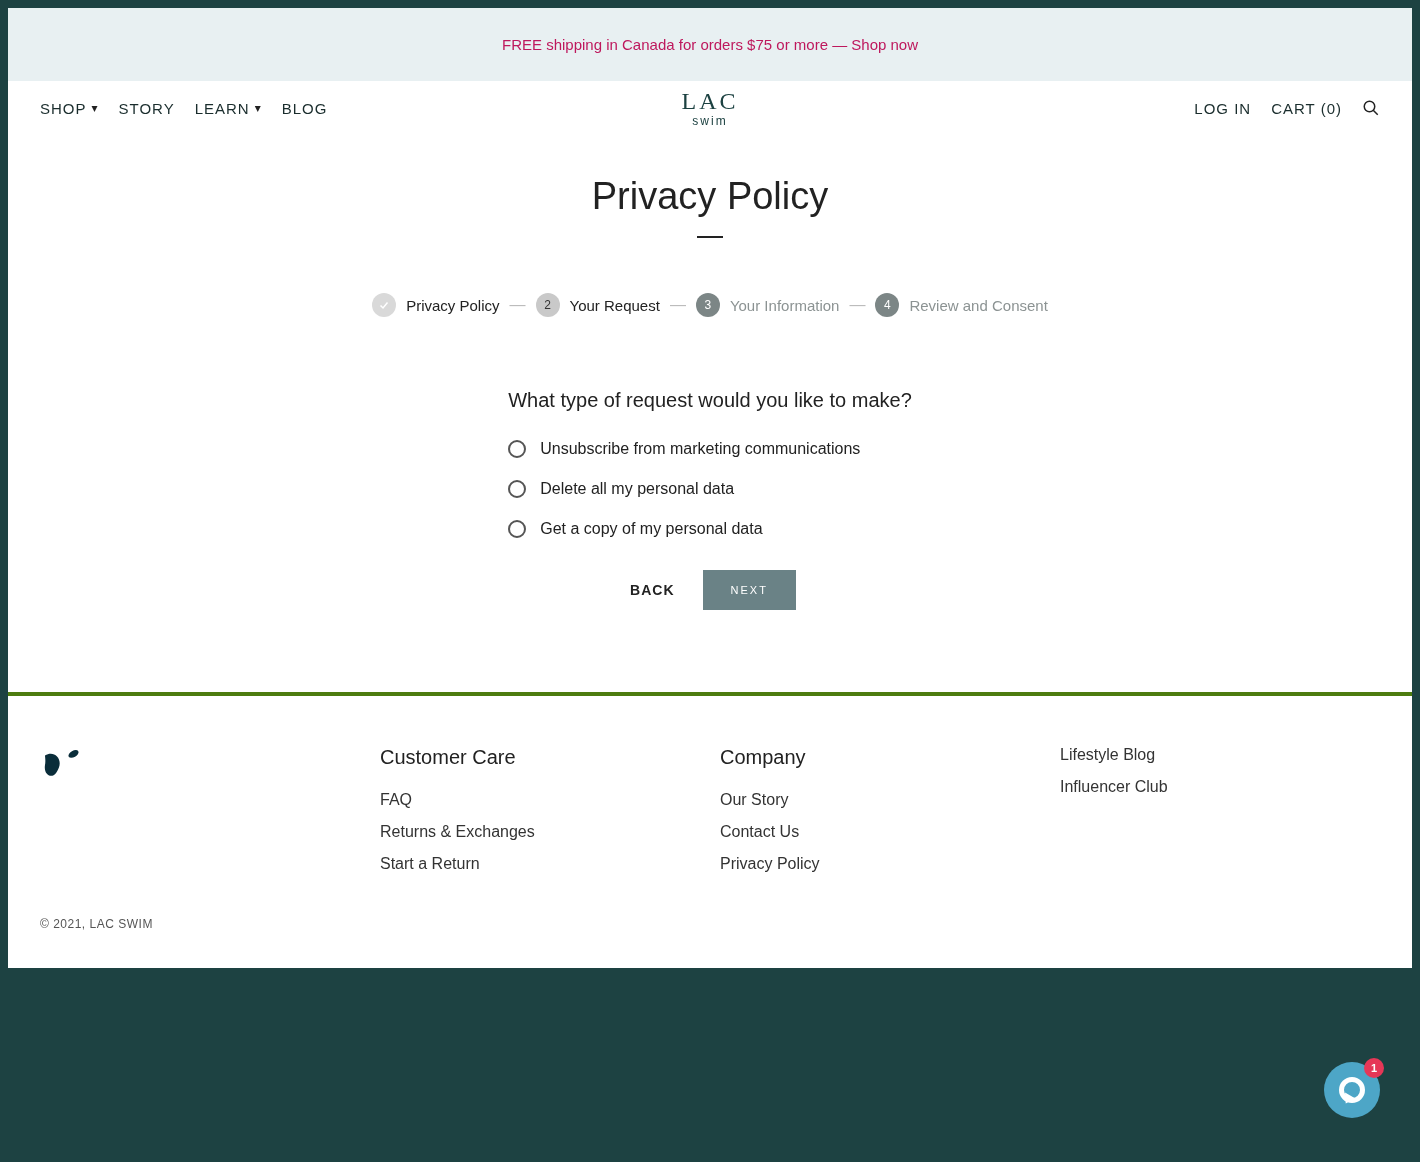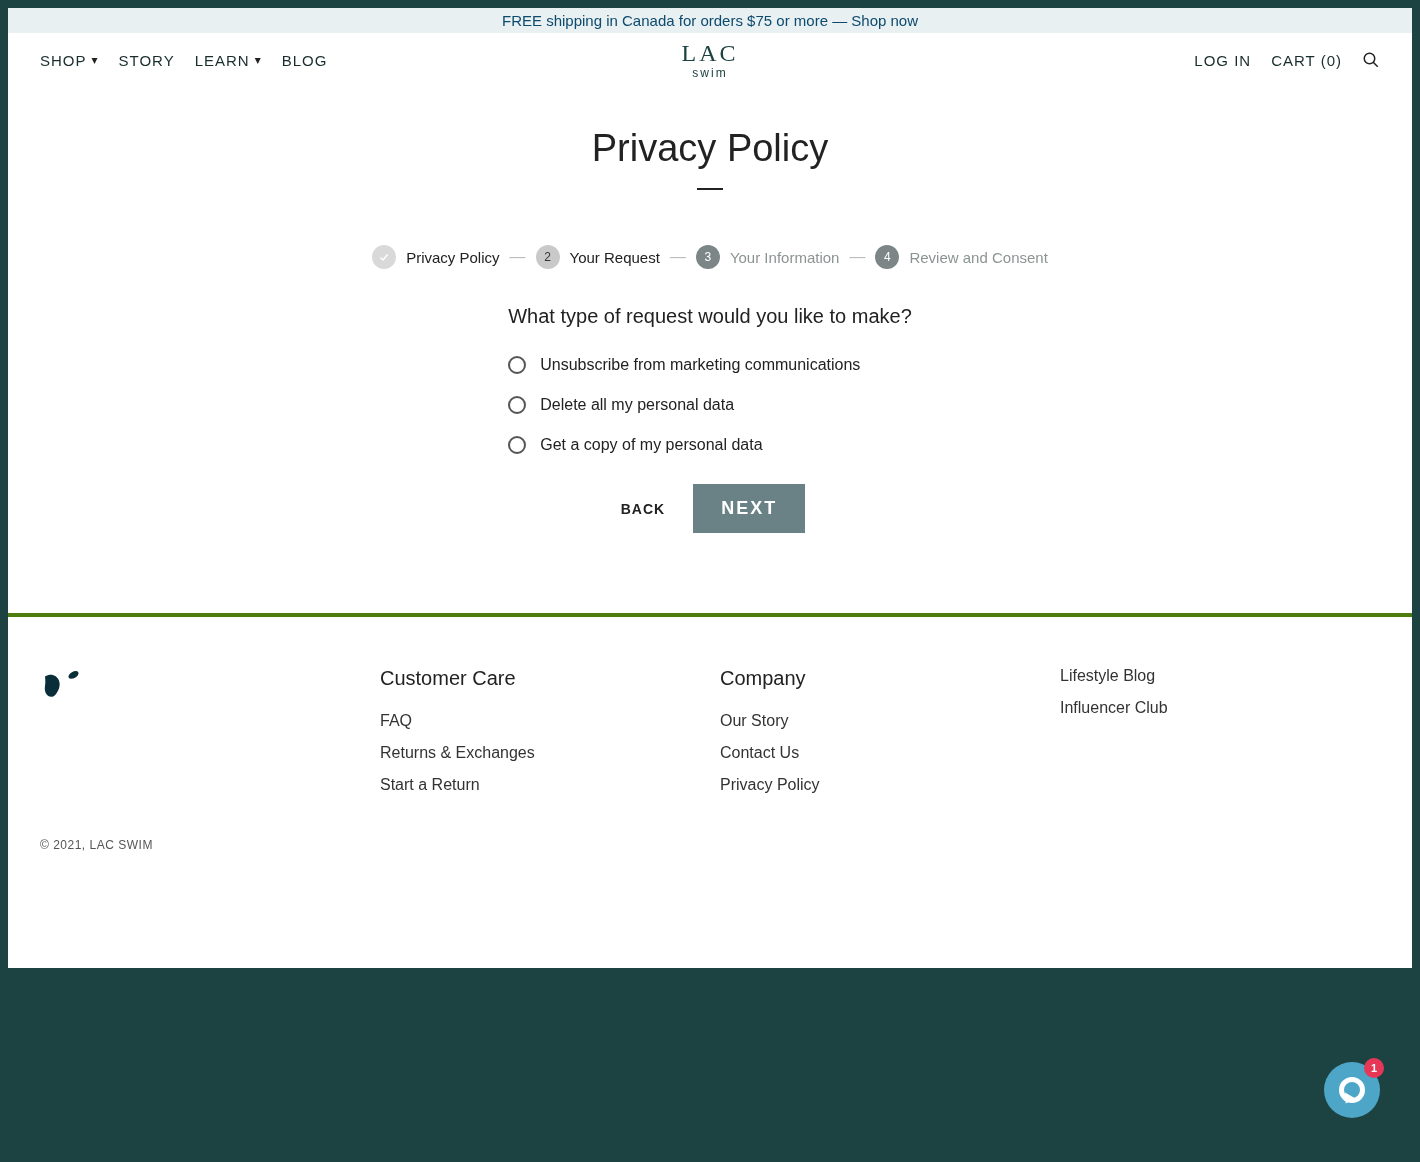--- a/index.html
+++ b/index.html
@@ -11,23 +11,23 @@
   }
   .page {
     background: #fff;
     min-height: 960px;
     display: flex;
     flex-direction: column;
   }
   .announcement {
     background: #e8f0f2;
     text-align: center;
-    padding: 4px 0;
+    padding: 28px 0;
     font-size: 15px;
-    color: #0c4a6e;
+    color: #be185d;
   }
   .header {
     display: flex;
     align-items: center;
     justify-content: space-between;
     padding: 18px 32px 18px 32px;
     position: relative;
   }
   .nav-left, .nav-right {
     display: flex;
@@ -77,21 +77,21 @@
     font-size: 12px; color: #fff;
   }
   .step-circle.done { background: #d9d9d9; }
   .step-circle.active { background: #c9c9c9; color: #333; }
   .step-circle.pending { background: #7c8686; }
   .step-label.active { color: #222; font-weight: 500; }
   .step-label.pending { color: #8c9393; }
   .step-sep { color: #bbb; font-size: 16px; }
   .form-area {
     max-width: 530px;
-    margin: 36px auto 0 auto;
+    margin: 72px auto 0 auto;
     padding: 0 10px;
   }
   .question {
     font-size: 20px; font-weight: 500; color: #222;
     margin-bottom: 28px;
   }
   .radio-row {
     display: flex; align-items: center; gap: 14px;
     margin-bottom: 22px; cursor: pointer;
   }
@@ -104,21 +104,21 @@
     display: flex; justify-content: center; align-items: center;
     gap: 22px; margin-top: 30px;
   }
   .btn-back {
     background: transparent; border: none; cursor: pointer;
     font-size: 14px; letter-spacing: 1px; font-weight: 600;
     color: #222; padding: 14px 6px;
   }
   .btn-next {
     background: #6a8286; border: none; cursor: pointer;
-    color: #fff; font-size: 18px; letter-spacing: 2px; font-weight: 700;
+    color: #fff; font-size: 11px; letter-spacing: 2px; font-weight: 400;
     padding: 14px 28px;
   }
   .footer {
     border-top: 4px solid #4d7c0f;
     margin-top: 80px;
     padding: 50px 32px 20px 32px;
     display: grid;
     grid-template-columns: 1fr 1fr 1fr 1fr;
     gap: 20px;
   }

